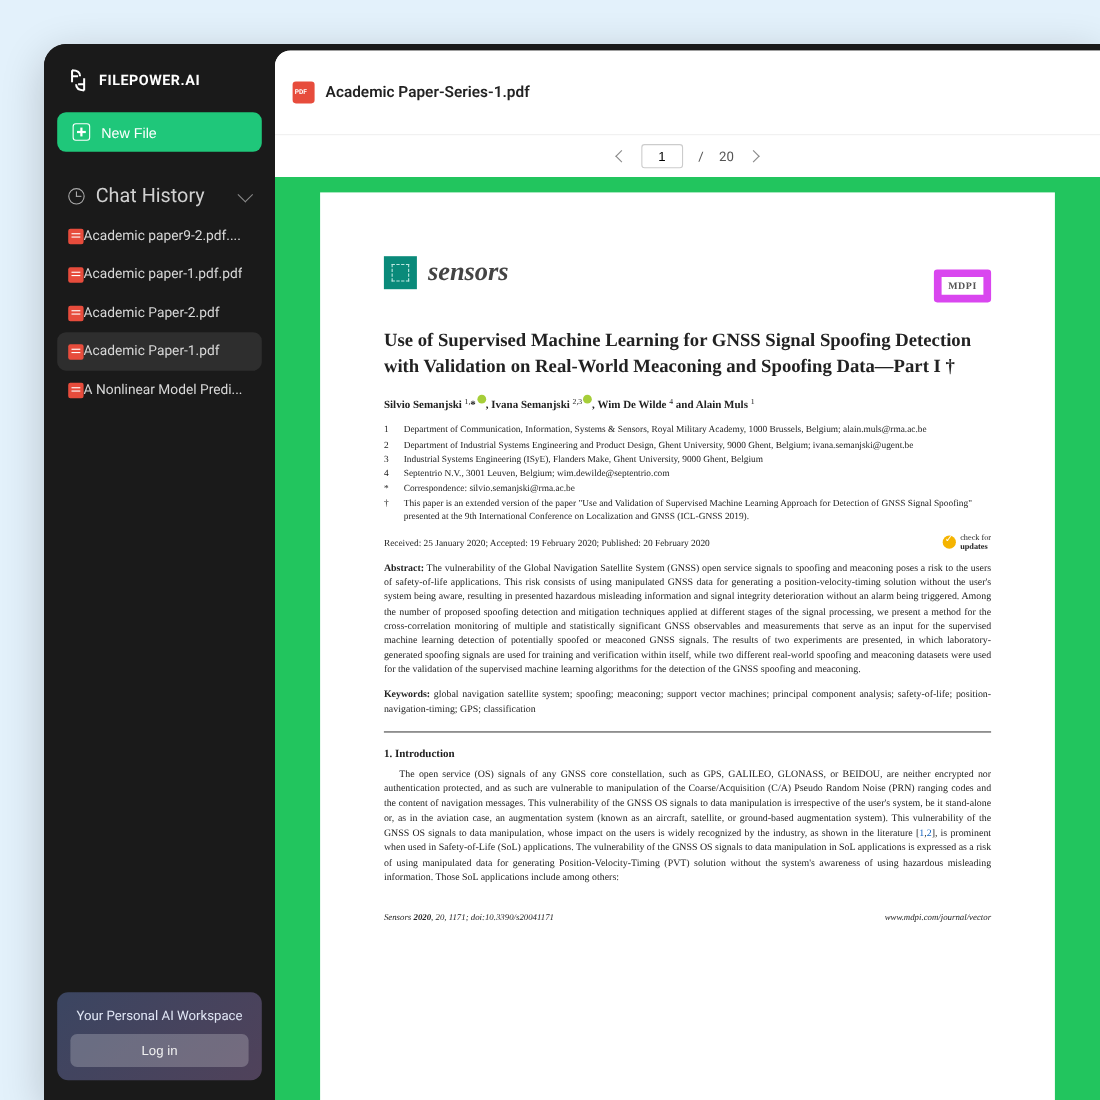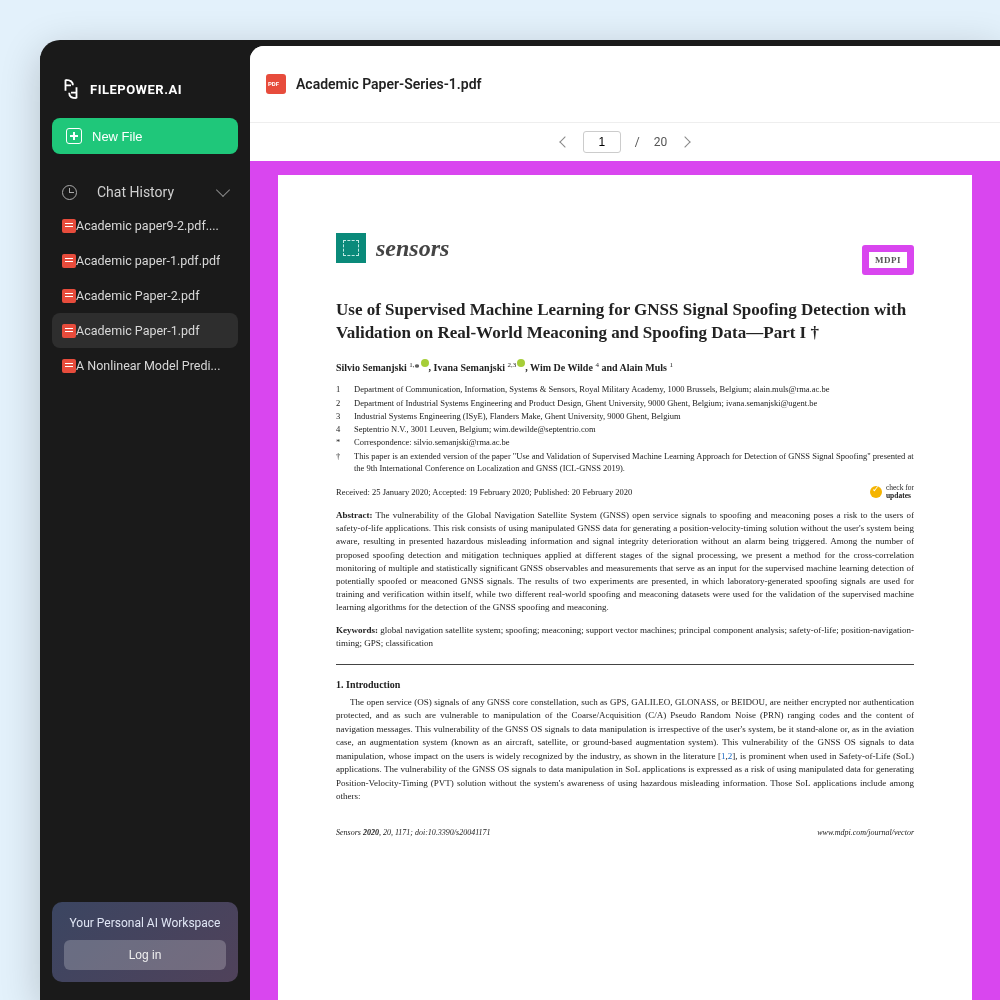--- a/index.html
+++ b/index.html
@@ -21,21 +21,20 @@
     box-shadow: 0 10px 40px rgba(0,0,0,0.2);
   }
   
   .sidebar {
     width: 210px;
     background: #1a1a1a;
     color: #e0e0e0;
     display: flex;
     flex-direction: column;
     padding: 18px 12px;
-    margin-top: 16px;
   }
   .logo-row {
     display: flex;
     align-items: center;
     gap: 8px;
     padding: 4px 8px 18px 8px;
   }
   .logo-icon {
     width: 22px;
     height: 22px;
@@ -76,23 +75,23 @@
   }
   .new-file-btn .plus-box::before {
     width: 8px; height: 1.5px; top: 6.25px; left: 3px;
   }
   .new-file-btn .plus-box::after {
     width: 1.5px; height: 8px; top: 3px; left: 6.25px;
   }
   .history-header {
     display: flex;
     align-items: center;
-    gap: 20px;
+    gap: 10px;
     padding: 8px 10px;
-    font-size: 14px;
+    font-size: 18px;
     color: #d0d0d0;
     cursor: pointer;
   }
   .history-header .chev {
     margin-left: auto;
     width: 10px; height: 10px;
     border-right: 1.5px solid #888;
     border-bottom: 1.5px solid #888;
     transform: rotate(45deg);
     margin-top: -4px;
@@ -224,22 +223,22 @@
     width: 38px;
     text-align: center;
     border: 1px solid #ccc;
     border-radius: 3px;
     padding: 3px 0;
     font-size: 12px;
   }
   .page-scroll {
     flex: 1;
     overflow: auto;
-    padding: 14px 28px;
-    background: #d946ef;
+    padding: 14px 41px;
+    background: #22c55e;
   }
   .paper-page {
     background: #fff;
     width: 100%;
     min-height: 860px;
     padding: 46px 58px 30px;
     font-family: "Palatino Linotype", Palatino, Georgia, serif;
     color: #222;
     position: relative;
   }

